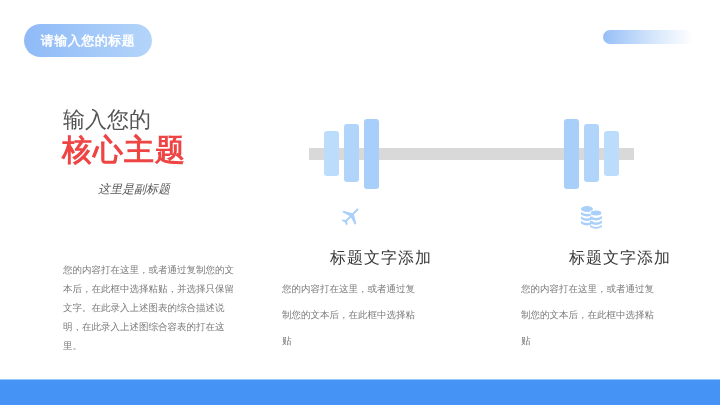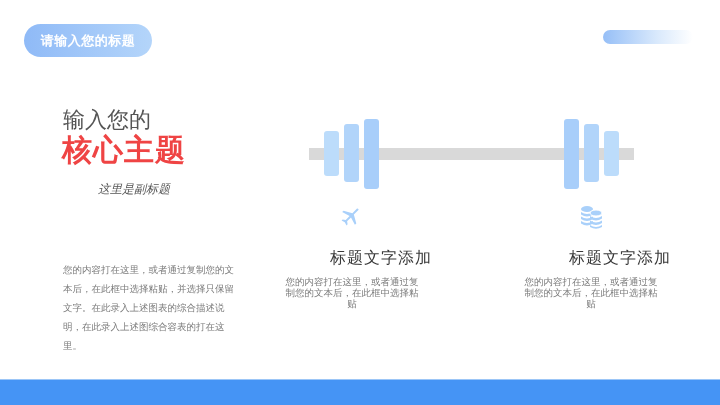--- a/index.html
+++ b/index.html
@@ -33,22 +33,22 @@
     .p-light { background: #bcdcfb; }
     .p-mid { background: #b1d4fa; }
     .p-dark { background: #a8cefa; }
 
     .feature-icon { position: absolute; }
     .feature-title {
       position: absolute; width: 160px; text-align: right;
       font-size: 16px; color: #3a3a3a; letter-spacing: 1px;
     }
     .feature-desc {
-      position: absolute; width: 140px; text-align: center;
-      font-size: 9.5px; line-height: 11px; color: #7a7a7a;
+      position: absolute; width: 140px; text-align: left;
+      font-size: 9.5px; line-height: 26px; color: #7a7a7a;
     }
 
     .bottom-band { position: absolute; left: 0; top: 380px; width: 720px; height: 25px; background: #4594f5; }
     .bottom-line { position: absolute; left: 0; top: 379px; width: 720px; height: 1px; background: #9cc6f7; }
   </style>
 </head>
 <body>
 
 <div class="title-pill">
   <span>请输入您的标题</span>

